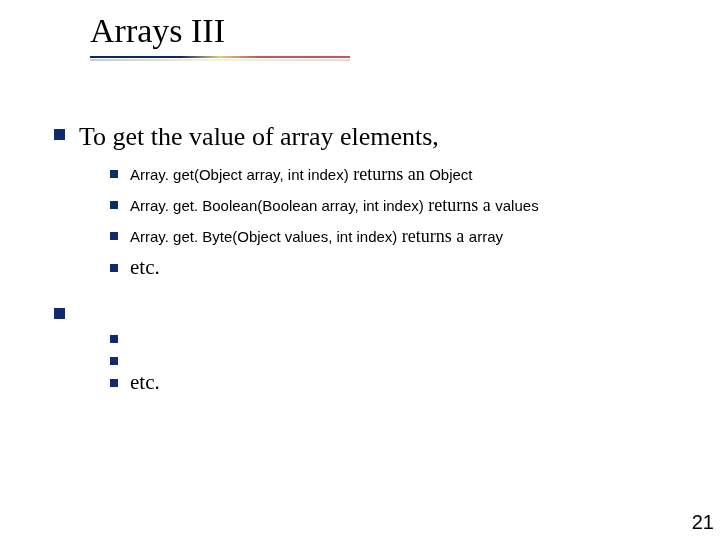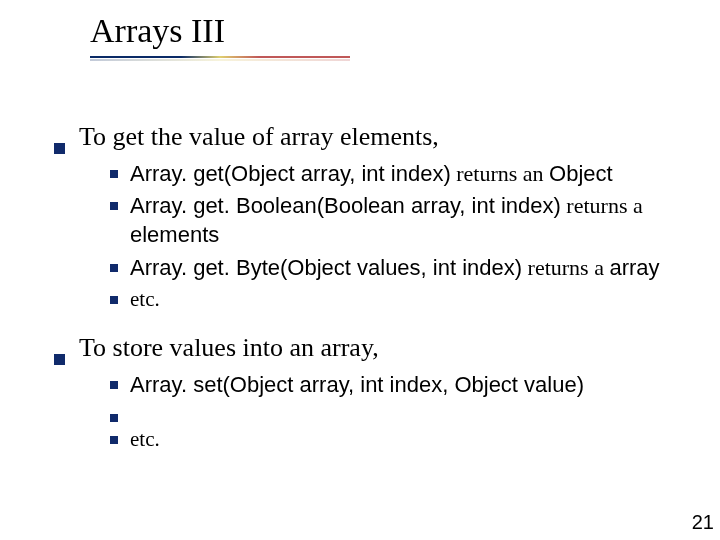--- a/index.html
+++ b/index.html
@@ -56,21 +56,21 @@
   .content {
     position: absolute;
     left: 54px;
     top: 120px;
     width: 620px;
     font-size: 22px;
     line-height: 1.3;
   }
   .lvl1 {
     display: flex;
-    align-items: flex-end;
+    align-items: flex-start;
     margin-bottom: 6px;
   }
   .lvl1 .bullet {
     width: 11px;
     height: 11px;
     background: #102a6b;
     margin-top: 9px;
     margin-right: 14px;
     flex: none;
   }
@@ -93,26 +93,26 @@
     background: #102a6b;
     margin-top: 10px;
     margin-right: 12px;
     flex: none;
   }
   .lvl2 .txt {
     font-size: 21px;
   }
   .code {
     font-family: Verdana, Geneva, sans-serif;
-    font-size: 22px;
+    font-size: 15px;
     color: #000;
   }
   .serif {
     font-family: "Times New Roman", Times, serif;
-    font-size: 22px;
+    font-size: 18px;
   }
   .page-num {
     position: absolute;
     right: 6px;
     bottom: 6px;
     font-family: Arial, Helvetica, sans-serif;
     font-size: 20px;
     color: #000;
   }
 </style>
@@ -140,49 +140,45 @@
       <div class="lvl2">
         <div class="bullet"></div>
         <div class="txt">
           <span class="code">Array. get(Object array, int index)</span><span class="serif"> returns an </span><span class="code">Object</span>
         </div>
       </div>
 
       <div class="lvl2">
         <div class="bullet"></div>
         <div class="txt">
-          <span class="code">Array. get. Boolean(Boolean array, int index)</span><span class="serif"> returns a </span><span class="code">elements</span>
+          <span class="code">Array. get. Boolean(Boolean array, int index)</span><span class="serif"> returns a </span><span class="code">values</span>
         </div>
       </div>
 
       <div class="lvl2">
         <div class="bullet"></div>
         <div class="txt">
           <span class="code">Array. get. Byte(Object values, int index)</span><span class="serif"> returns a </span><span class="code">array</span>
         </div>
       </div>
 
       <div class="lvl2">
         <div class="bullet"></div>
         <div class="txt serif">etc.</div>
       </div>
 
     </div>
 
     <div class="lvl1">
       <div class="bullet"></div>
-      <div class="txt serif">To store values into an array,</div>
     </div>
     <div class="sub">
 
       <div class="lvl2">
         <div class="bullet"></div>
-        <div class="txt">
-          <span class="code">Array. set(Object array, int index, Object value)</span>
-        </div>
       </div>
 
 
       <div class="lvl2">
         <div class="bullet"></div>
       </div>
 
       <div class="lvl2">
         <div class="bullet"></div>
         <div class="txt serif">etc.</div>

